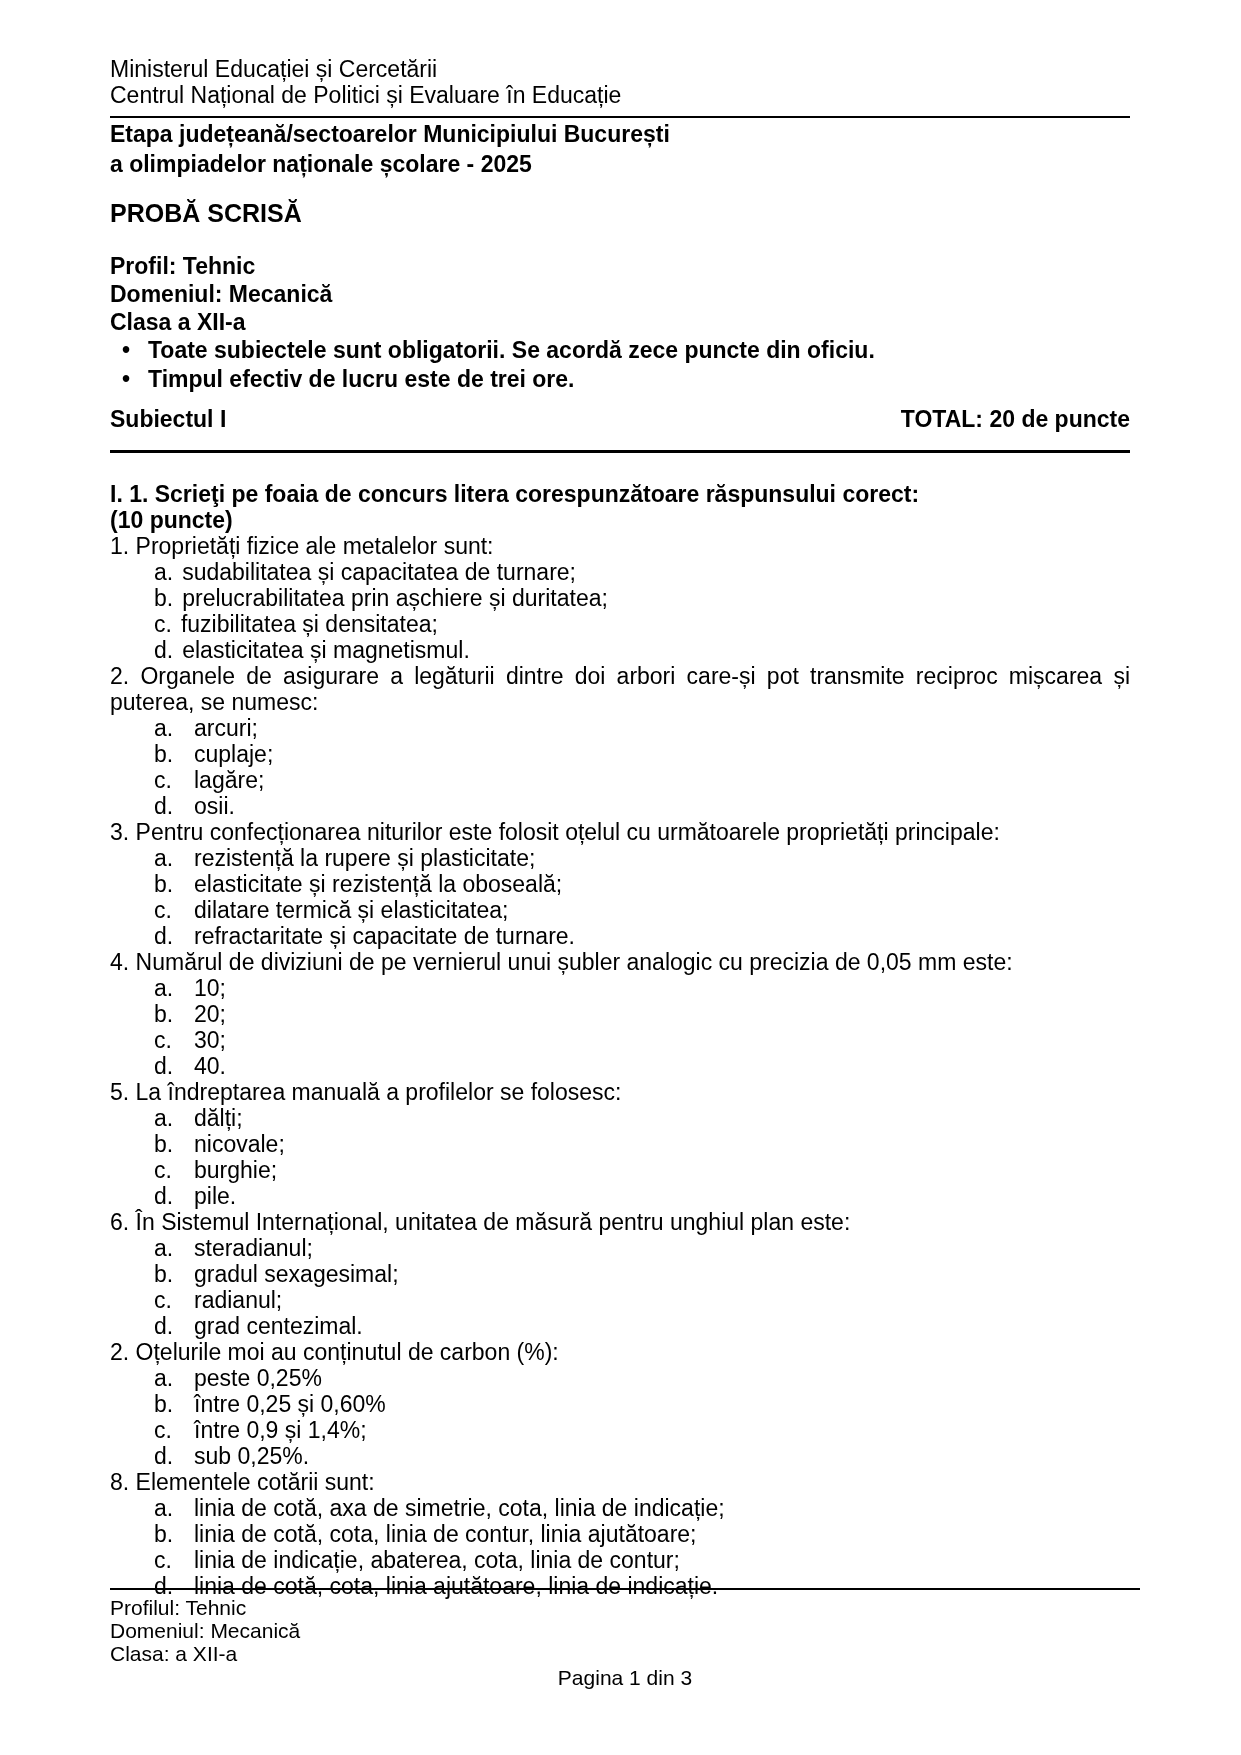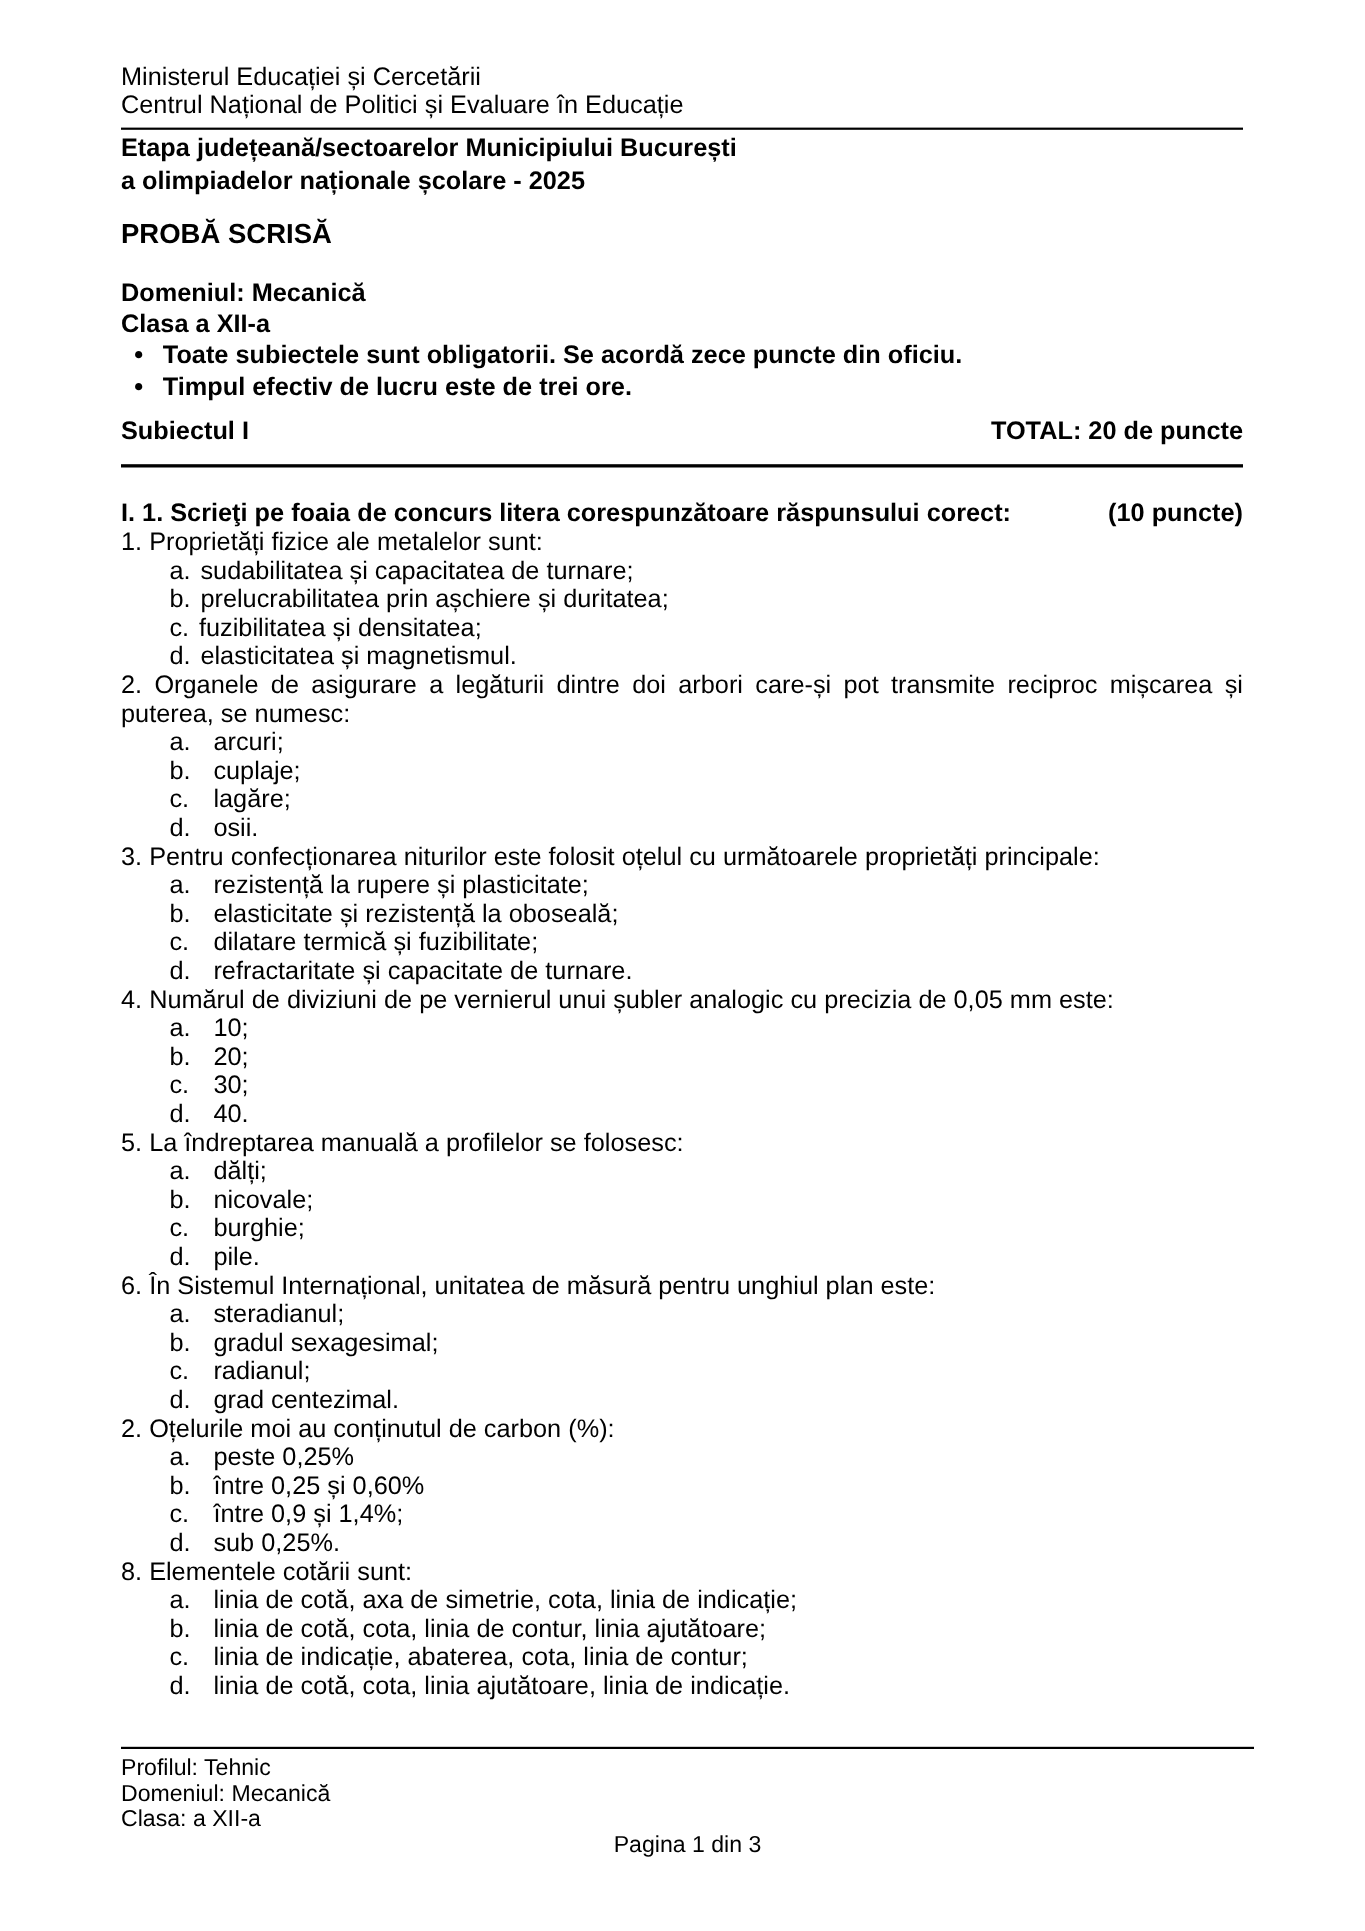--- a/index.html
+++ b/index.html
@@ -15,21 +15,21 @@
   .org-line{line-height:26px;}
   .top-rule{border:none;border-top:2px solid #000;margin:8px 0 0 0;}
   .stage-line{font-weight:bold;line-height:28px;margin-top:2px;}
   .exam-title{font-weight:bold;font-size:25px;line-height:28px;margin-top:21px;}
   .meta{margin-top:25px;}
   .meta-line{font-weight:bold;line-height:28px;}
   .bullet-row{display:flex;font-weight:bold;line-height:29px;padding-left:12px;}
   .bullet-char{flex:0 0 26px;}
   .subject-row{display:flex;justify-content:space-between;font-weight:bold;
     border-bottom:3px solid #000;padding-bottom:18px;margin-top:12px;}
-  .instruction-row{display:flex;justify-content:space-between;font-weight:bold;margin-top:28px;}
+  .instruction-row{display:flex;justify-content:space-between;font-weight:bold;margin-top:28px;flex-direction:column;}
   .q-line{line-height:26px;}
   .stretch{text-align:justify;text-align-last:justify;}
   .option{display:flex;padding-left:44px;line-height:26px;}
   .option .letter{flex:0 0 40px;}
   .question.tight .option .letter{flex:0 0 auto;width:auto;margin-right:9px;}
   .footer{position:absolute;left:110px;right:101px;top:1588px;font-size:21px;line-height:23px;}
   .footer-rule{border:none;border-top:2px solid #000;margin:0 0 6px 0;}
   .page-num{text-align:center;margin-top:1px;}
 </style>
 </head>
@@ -41,20 +41,21 @@
   <div class="center org-line">Centrul Național de Politici și Evaluare în Educație</div>
 
   <hr class="top-rule">
 
   <div class="center stage-line">Etapa județeană/sectoarelor Municipiului București</div>
   <div class="center stage-line">a olimpiadelor naționale școlare - 2025</div>
 
   <div class="center exam-title">PROBĂ SCRISĂ</div>
 
   <div class="meta">
+    <div class="meta-line">Profil: Tehnic</div>
     <div class="meta-line">Domeniul: Mecanică</div>
     <div class="meta-line">Clasa a XII-a</div>
     <div class="bullet-row">
       <span class="bullet-char">•</span>
       <span>Toate subiectele sunt obligatorii. Se acordă zece puncte din oficiu.</span>
     </div>
     <div class="bullet-row">
       <span class="bullet-char">•</span>
       <span>Timpul efectiv de lucru este de trei ore.</span>
     </div>
@@ -115,21 +116,21 @@
         <div class="option">
           <span class="letter">a.</span>
           <span class="opt-text">rezistență la rupere și plasticitate;</span>
         </div>
         <div class="option">
           <span class="letter">b.</span>
           <span class="opt-text">elasticitate și rezistență la oboseală;</span>
         </div>
         <div class="option">
           <span class="letter">c.</span>
-          <span class="opt-text">dilatare termică și fuzibilitate;</span>
+          <span class="opt-text">dilatare termică și elasticitatea;</span>
         </div>
         <div class="option">
           <span class="letter">d.</span>
           <span class="opt-text">refractaritate și capacitate de turnare.</span>
         </div>
       </div>
       <div class="question">
         <div class="q-line">4. Numărul de diviziuni de pe vernierul unui șubler analogic cu precizia de 0,05 mm este:</div>
         <div class="option">
           <span class="letter">a.</span>

